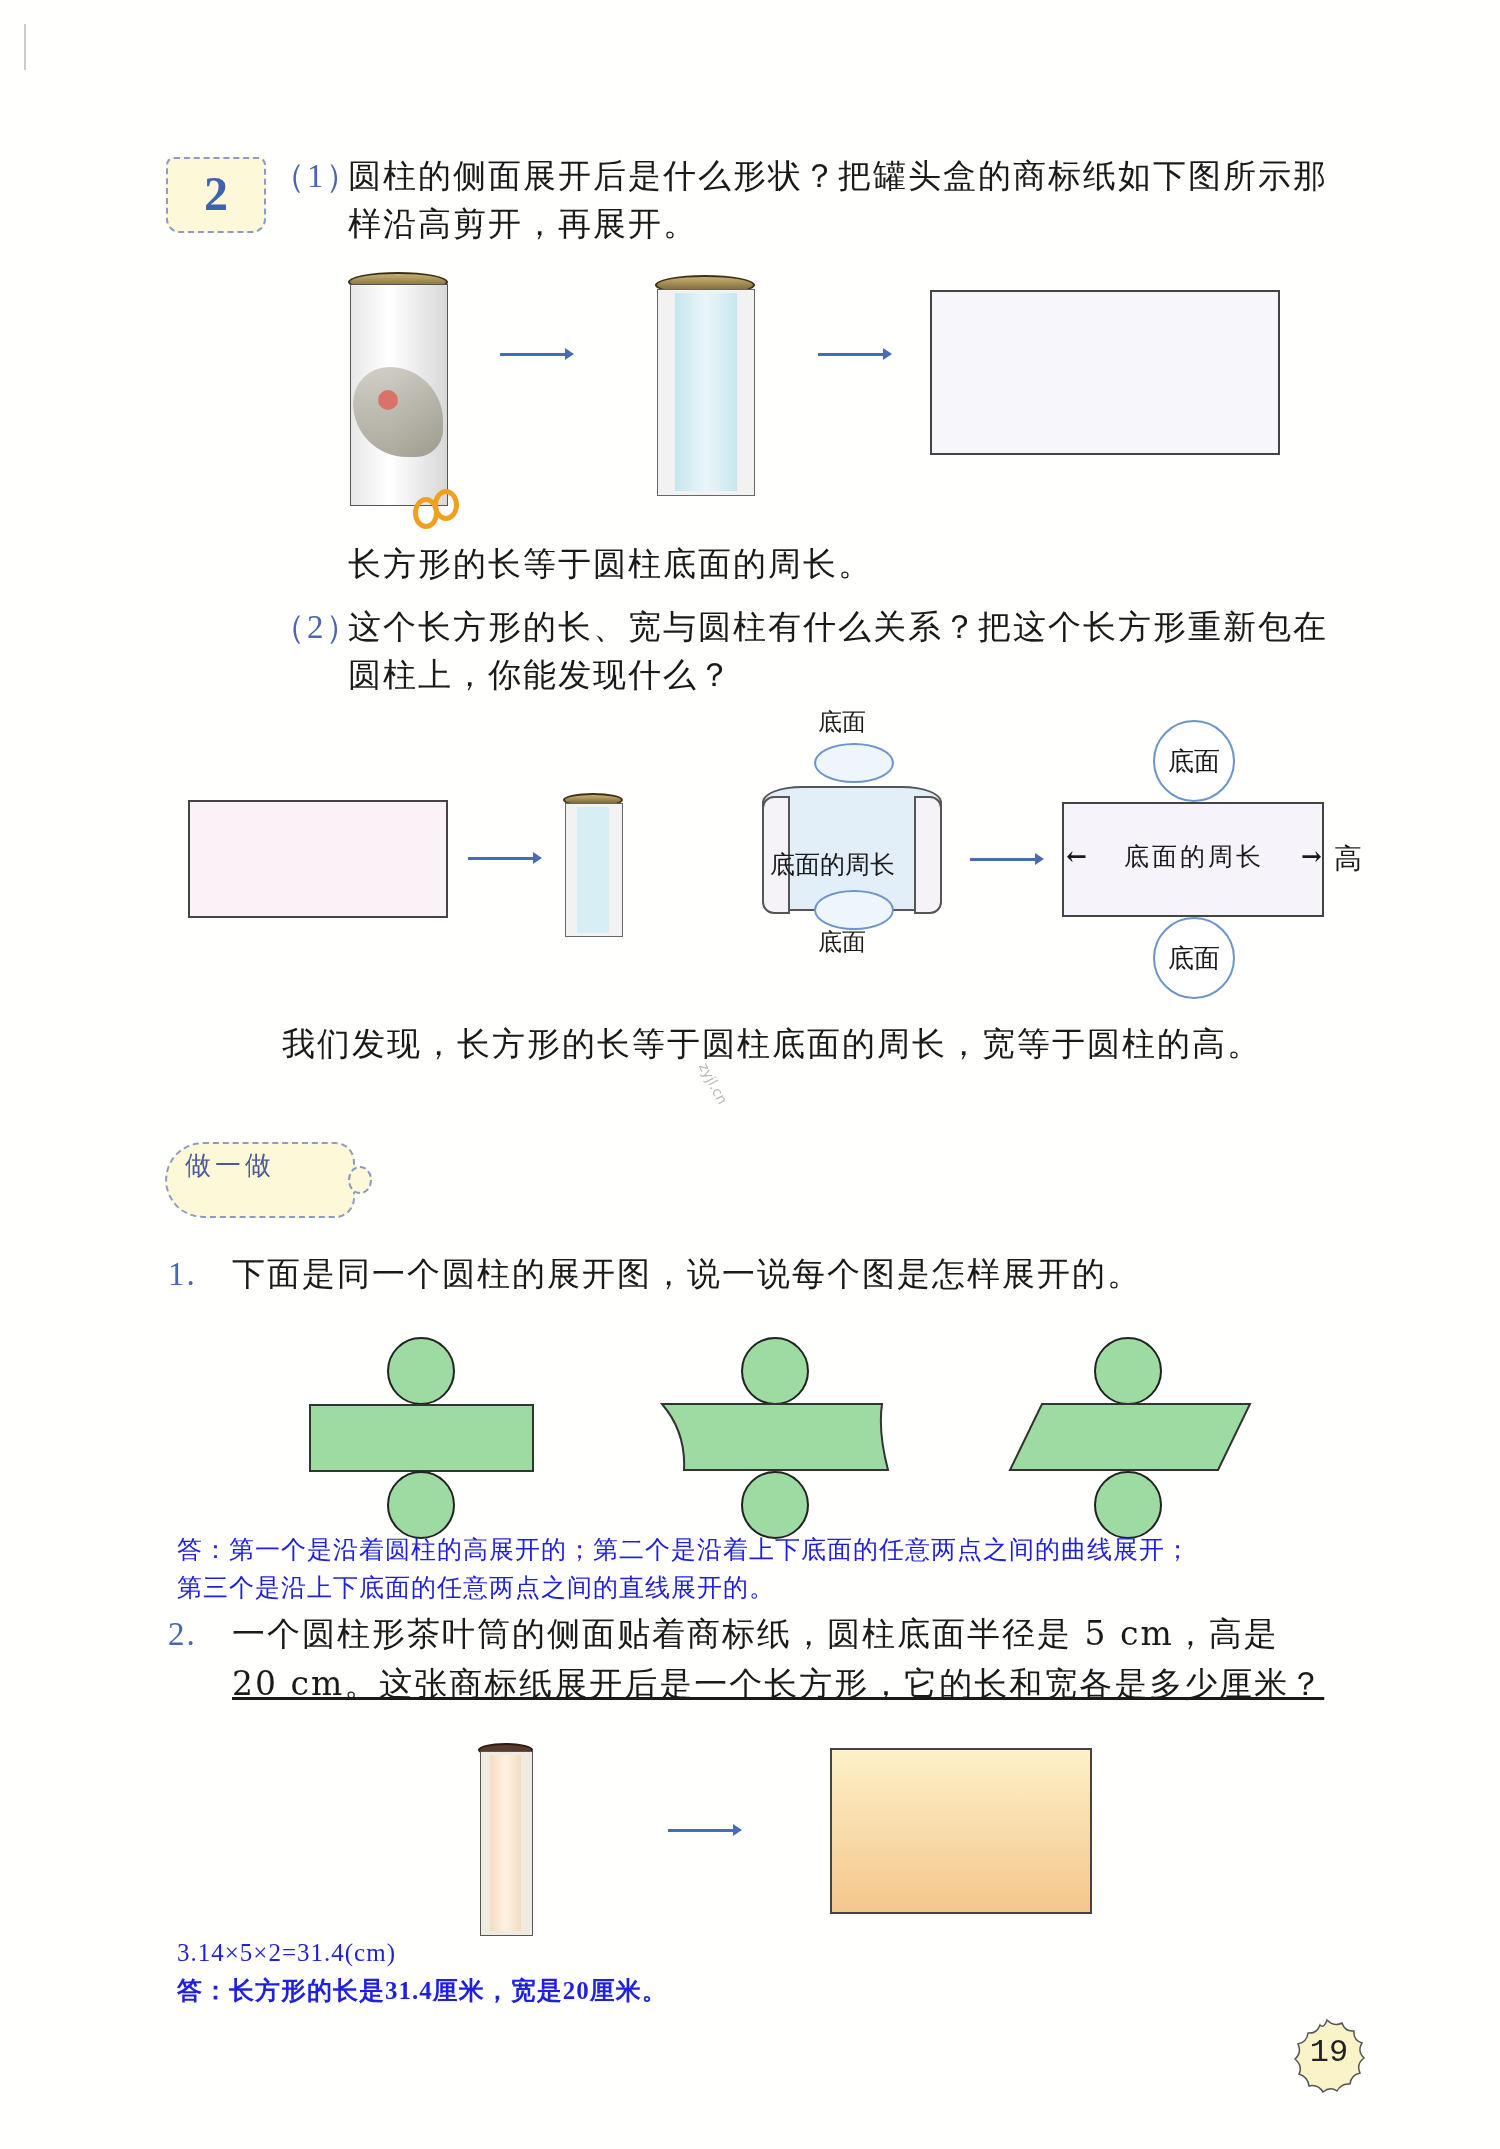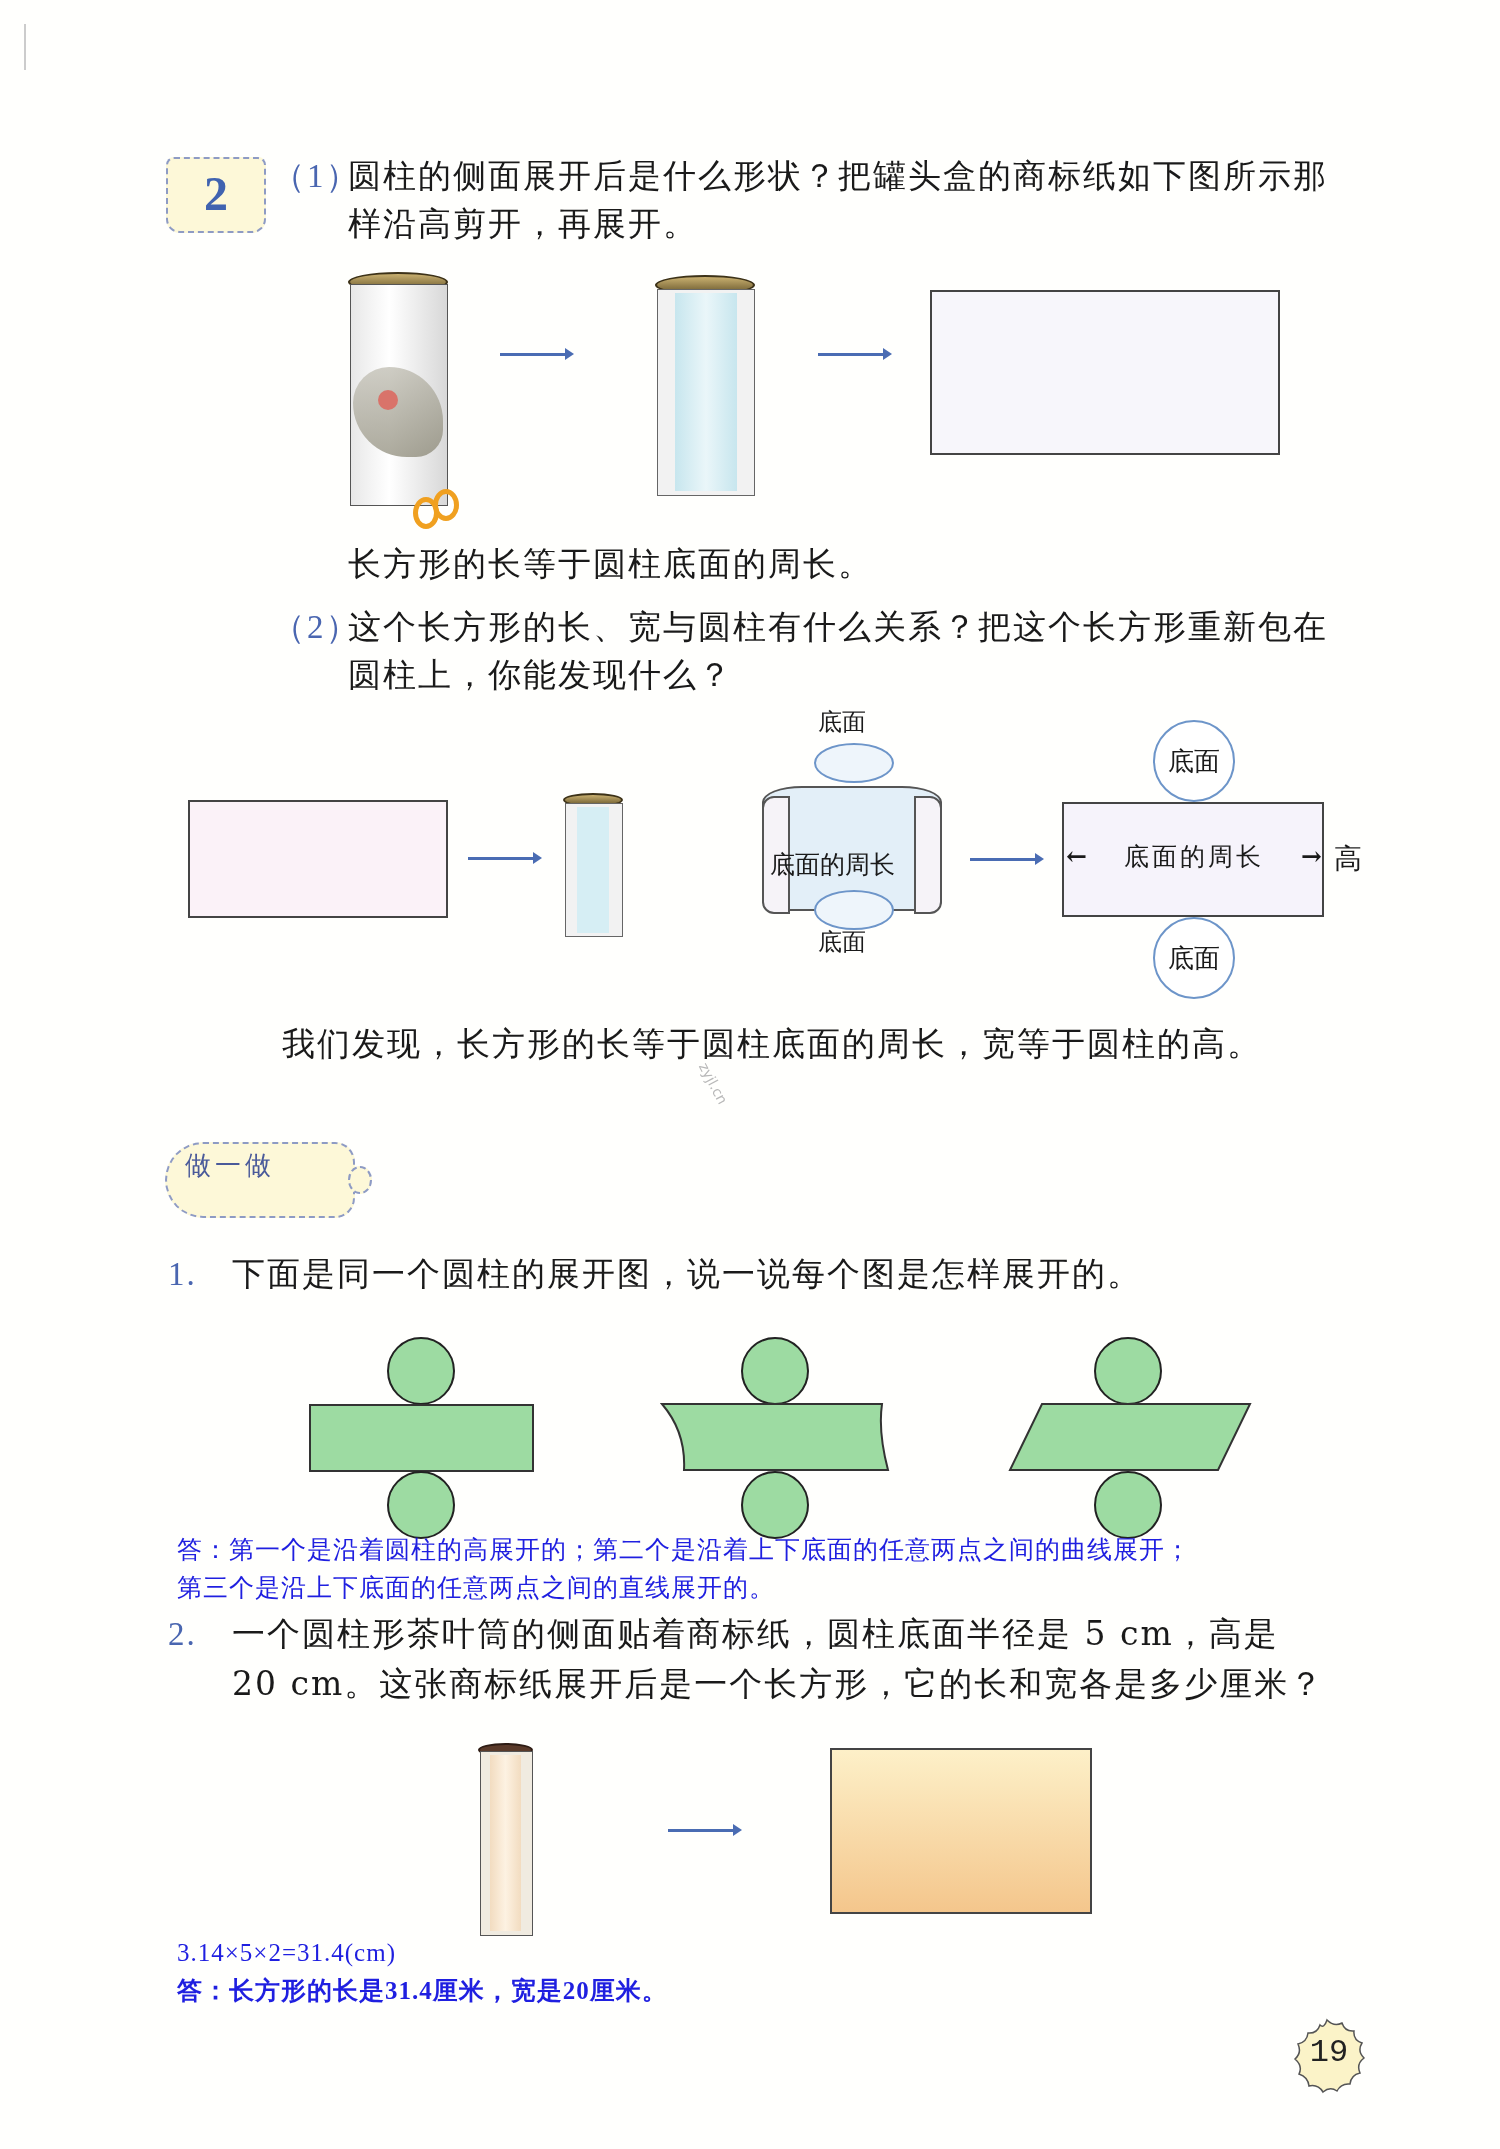--- a/index.html
+++ b/index.html
@@ -124,21 +124,21 @@
 <svg class="abs" style="left:1008px;top:1402px;" width="245" height="72">
   <path d="M34,2 L242,2 L210,68 L2,68 Z" fill="#9ddba2" stroke="#333" stroke-width="2"></path>
 </svg>
 <div class="oval" style="left:1094px;top:1471px;width:68px;height:68px;"></div>
 
 <div class="abs answer" style="left:177px;top:1531px;">答：第一个是沿着圆柱的高展开的；第二个是沿着上下底面的任意两点之间的曲线展开；</div>
 <div class="abs answer" style="left:177px;top:1569px;text-align:center;">第三个是沿上下底面的任意两点之间的直线展开的。</div>
 
 <div class="abs txt lbl-num" style="left:168px;top:1610px;">2.</div>
 <div class="abs txt" style="left:232px;top:1610px;">一个圆柱形茶叶筒的侧面贴着商标纸，圆柱底面半径是 5 cm，高是</div>
-<div class="abs txt" style="left:232px;top:1660px;">20 cm。这张商标纸展开后是一个长方形，它的长和宽各是多少厘米？</div>
+<div class="abs txt" style="left:232px;top:1660px;text-decoration:underline;">20 cm。这张商标纸展开后是一个长方形，它的长和宽各是多少厘米？</div>
 
 <div class="abs" style="left:478px;top:1743px;width:55px;height:195px;">
   <div style="position:absolute;left:0;top:0;width:55px;height:14px;border-radius:50%;background:#5a3a2a;border:2px solid #2e1c14;box-sizing:border-box;"></div>
   <div style="position:absolute;left:2px;top:8px;width:51px;height:183px;background:#f0ebe0;border:1px solid #555;"></div>
   <div style="position:absolute;left:12px;top:12px;width:31px;height:176px;background:linear-gradient(90deg,#f2dcc0,#fdf2e2,#f2dcc0);"></div>
 </div>
 <div class="arrow" style="left:668px;top:1829px;width:68px;"></div>
 <div class="rect" style="left:830px;top:1748px;width:262px;height:166px;background:linear-gradient(#fdf0c8,#f4c68c);"></div>
 
 <div class="abs answer" style="left:177px;top:1934px;">3.14×5×2=31.4(cm)</div>

